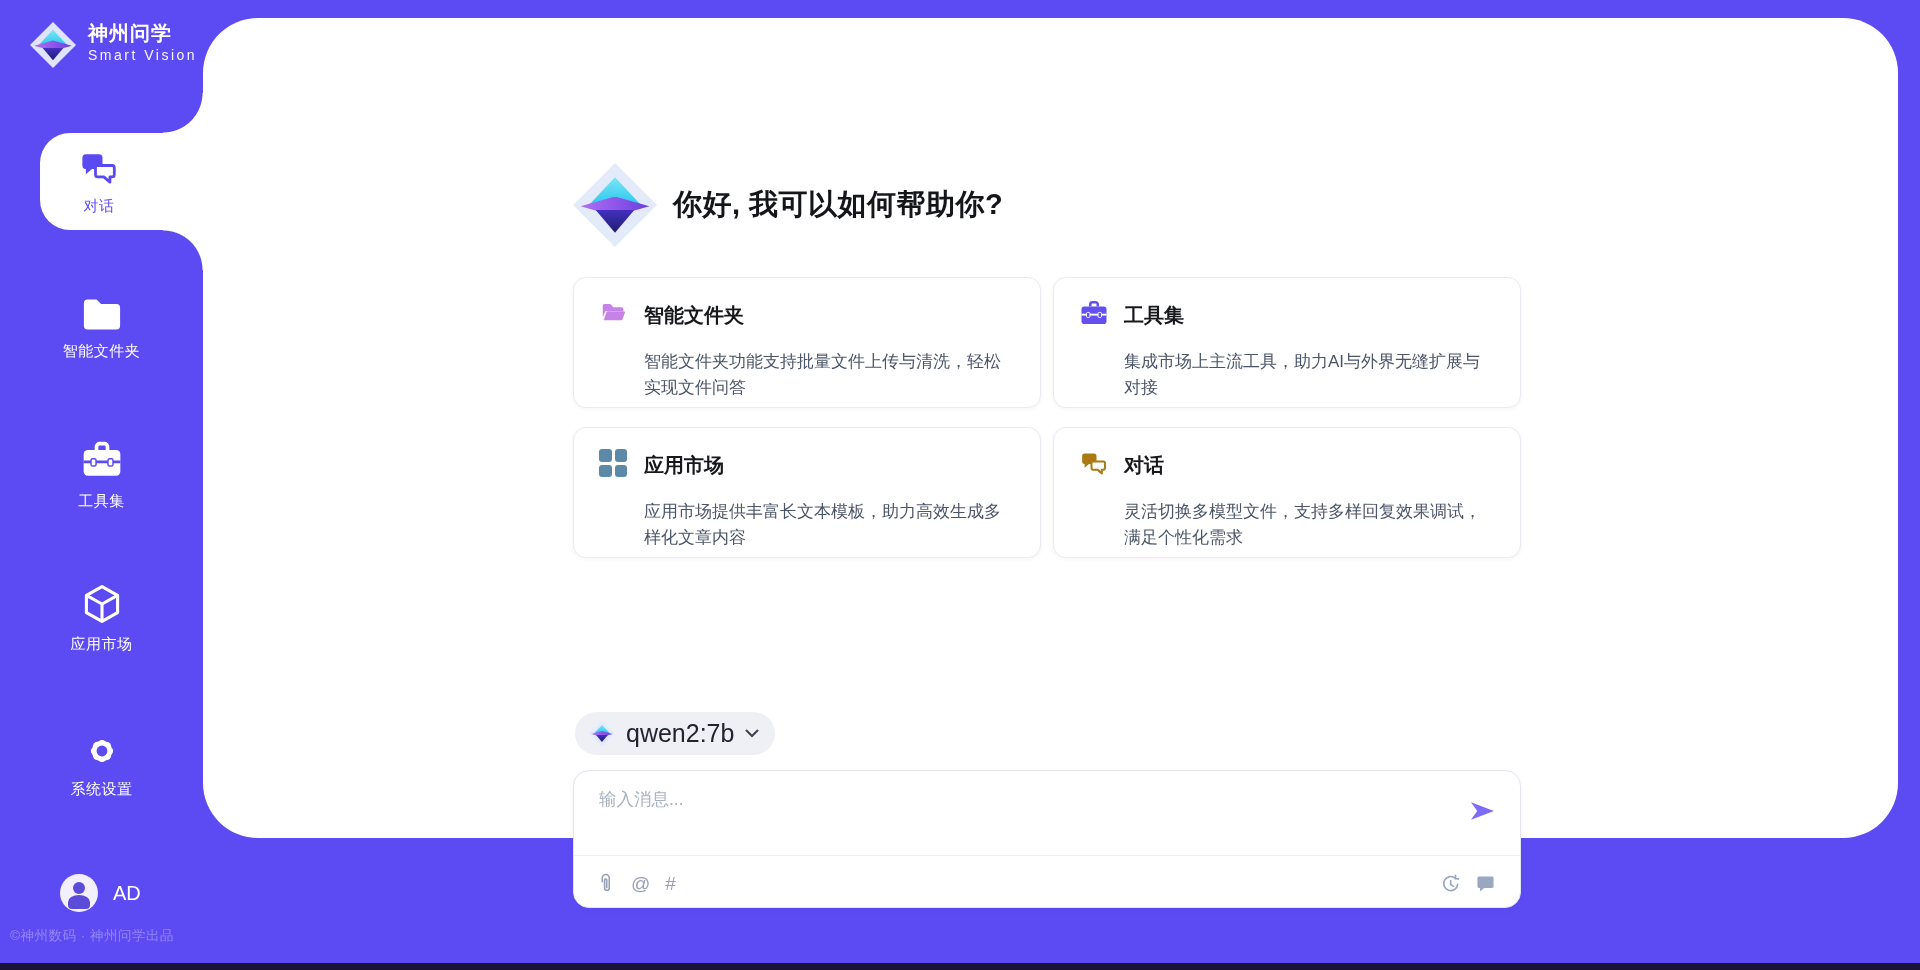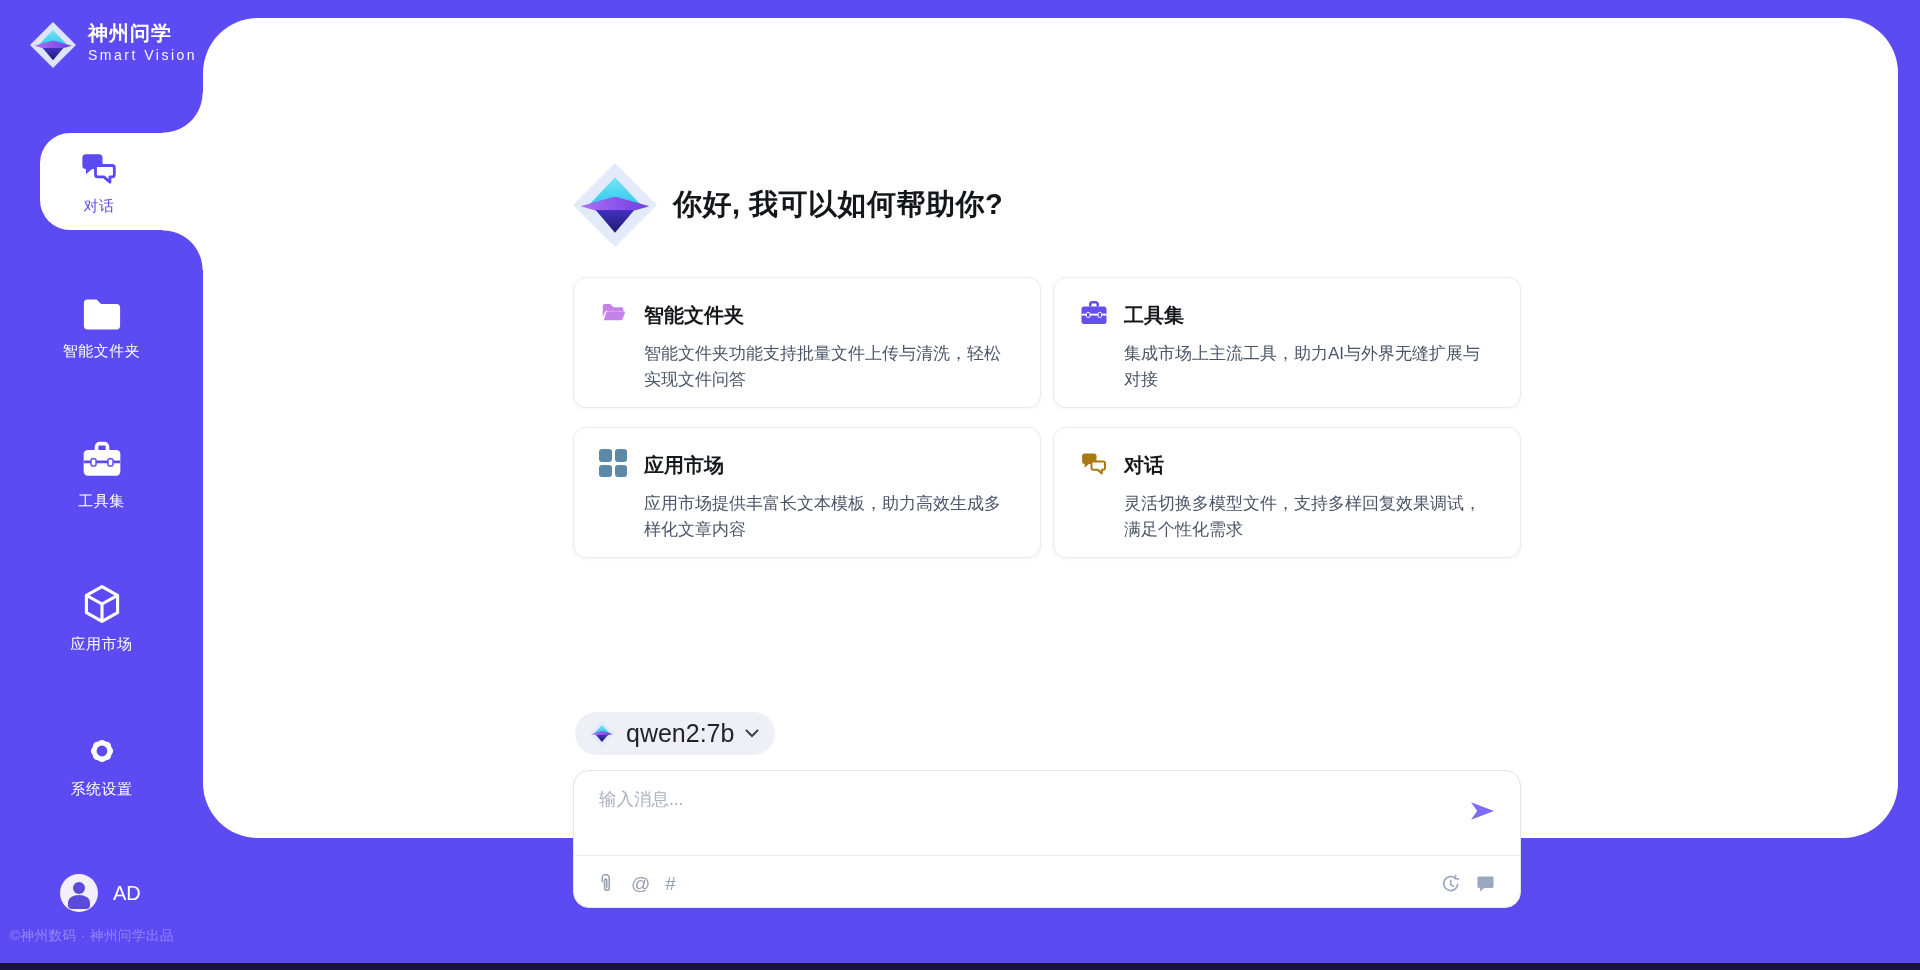--- a/index.html
+++ b/index.html
@@ -60,21 +60,21 @@
   .greeting { position:absolute; left:0; top:145px; display:flex; align-items:center; gap:16px; }
   .greeting-text { font-size:29px; font-weight:700; color:#15161a; letter-spacing:.5px; }
 
   
   .cards { position:absolute; left:0; top:259px; width:948px; display:grid; grid-template-columns:468px 468px; gap:19px 12px; }
   .card { height:131px; background:#fff; border:1px solid #e9ebf2; border-radius:13px; box-shadow:0 1px 4px rgba(40,40,90,.05);
           padding:24px 22px 0 25px; position:relative; cursor:pointer; --icon-bg:#fff; }
   .card-icon { position:absolute; left:25px; top:21px; width:30px; height:30px; }
   .card-body { margin-left:45px; }
   .card-title { font-size:20px; font-weight:700; color:#17181c; }
-  .card-desc { margin-top:12px; font-size:17px; line-height:1.5; color:#4a5568; padding-right:14px; }
+  .card-desc { margin-top:20px; font-size:17px; line-height:1.5; color:#4a5568; padding-right:14px; }
   .ic-folder-open { color:#c583e8; }
   .ic-brief { color:#6450ee; }
   .ic-grid { color:#5d89a8; }
   .ic-chat-gold { color:#ab7912; }
 
   
   .grid-glyph { display:grid; grid-template-columns:1fr 1fr; gap:3px; width:28px; height:28px; }
   .grid-glyph b { background:currentColor; border-radius:3px; }
 
   

